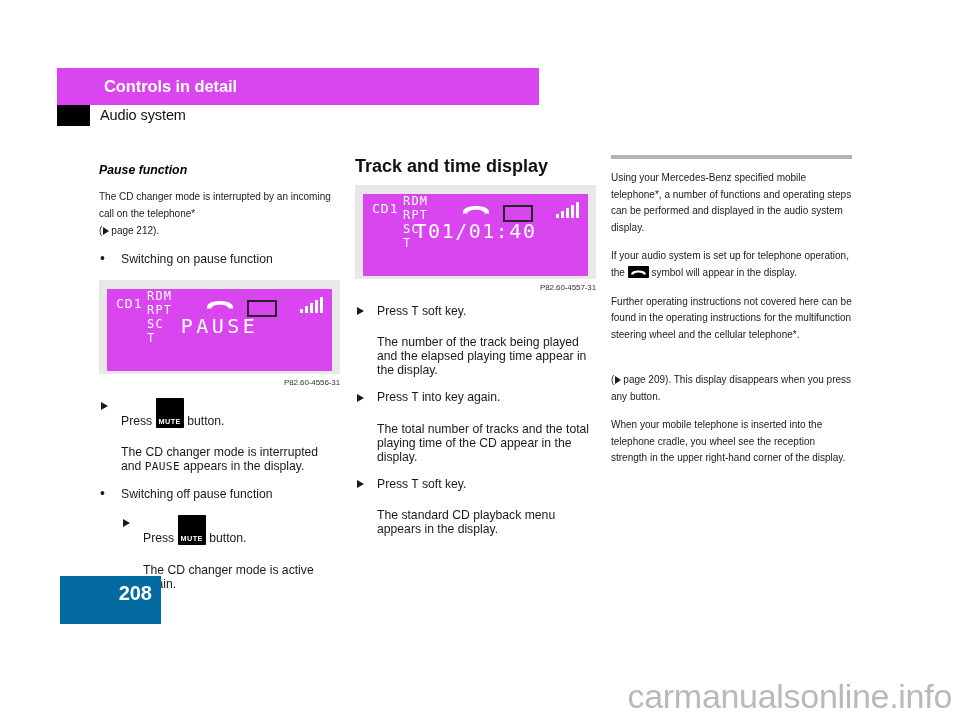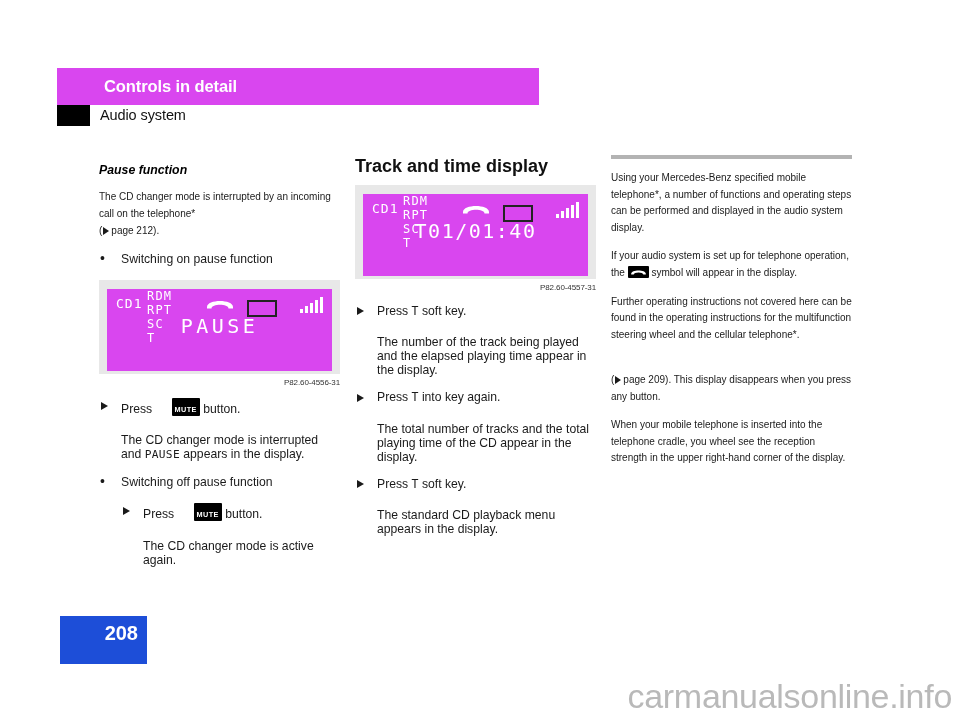--- a/index.html
+++ b/index.html
@@ -166,25 +166,24 @@
   }
 
   
   .key-mute {
     display: inline-block;
     background: #000;
     color: #fff;
     font-size: 7.3px;
     font-weight: bold;
     letter-spacing: 0.4px;
-    padding: 8px 3px 2px 3px;
+    padding: 20px 3px 2px 3px;
     border-radius: 1px;
     vertical-align: 1px;
     line-height: 8px;
-    margin-left: 16px;
   }
 
   
   .tel-symbol {
     display: inline-block;
     width: 21px;
     height: 12px;
     background: #000;
     border-radius: 1px;
     vertical-align: -2px;
@@ -266,24 +265,24 @@
     color: #333;
     text-align: right;
     letter-spacing: -0.1px;
     margin-bottom: 11px;
   }
 
   
   .page-box {
     position: absolute;
     left: 60px;
-    top: 616px;
-    width: 87px;
+    top: 576px;
+    width: 101px;
     height: 48px;
-    background: #1d4ed8;
+    background: #0369a1;
   }
   .page-num {
     position: absolute;
     right: 9px;
     top: 6px;
     font-size: 20px;
     font-weight: bold;
     color: #ffffff;
   }
   .watermark {

